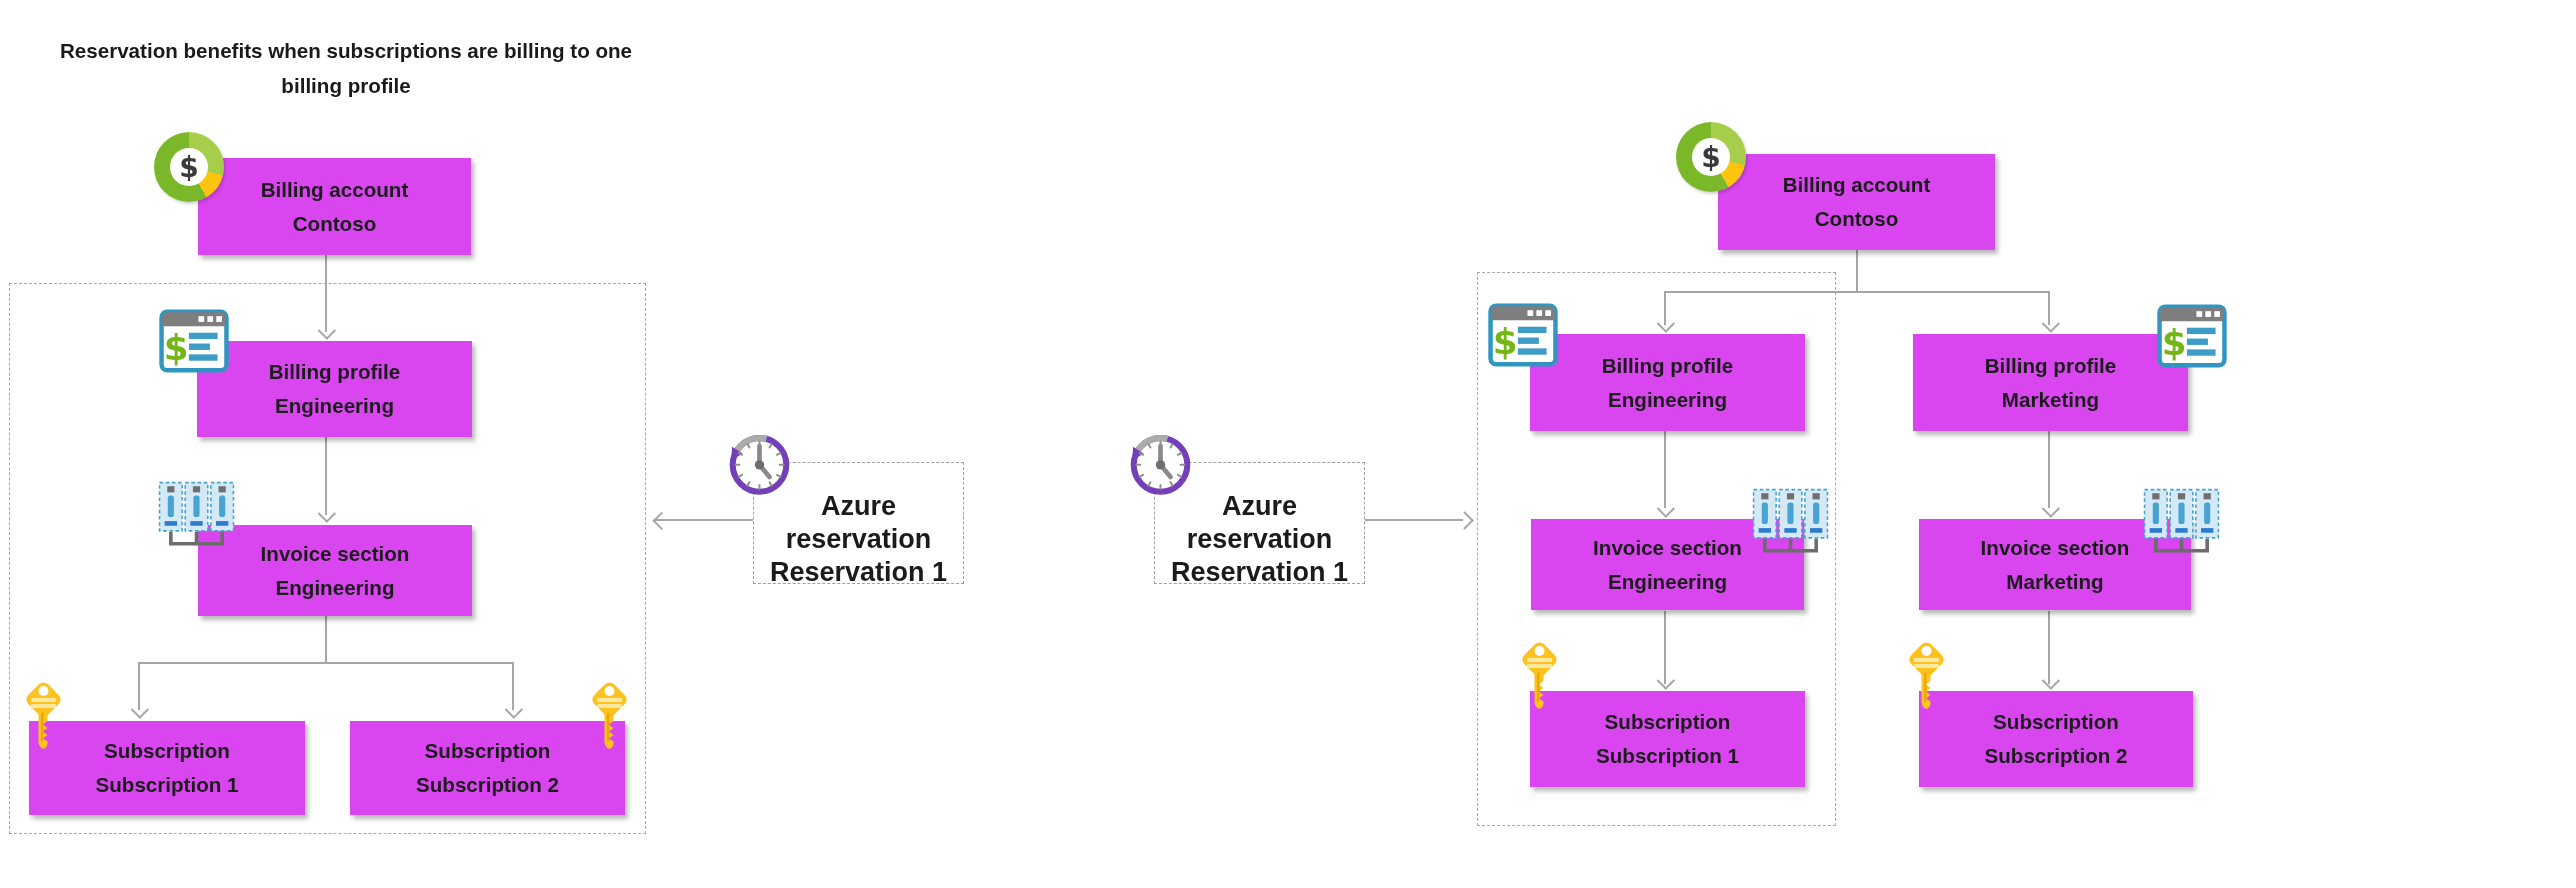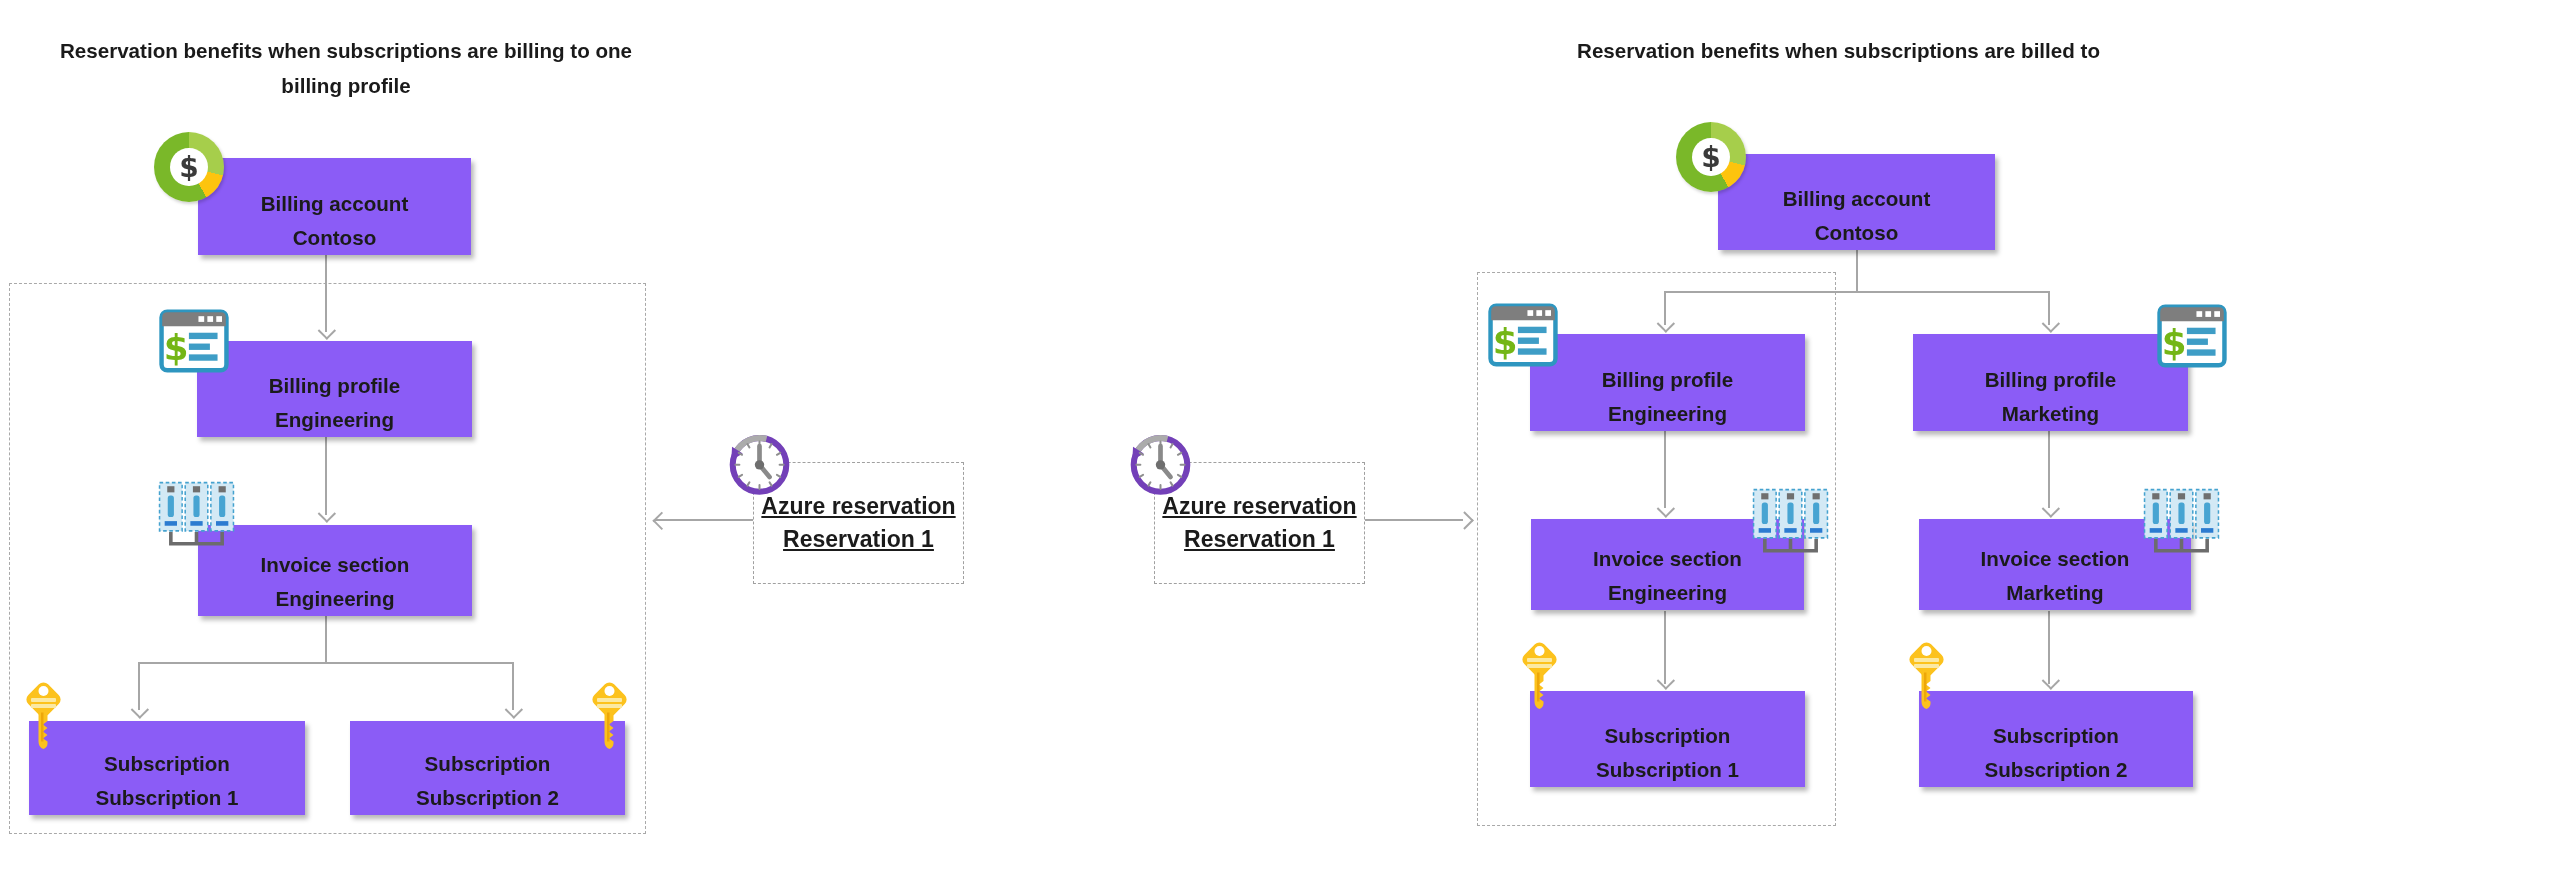--- a/index.html
+++ b/index.html
@@ -1,24 +1,24 @@
 <!DOCTYPE html>
 <html style="font-size:8.2px"><head>
 <meta charset="utf-8">
 <style>
   html,body{margin:0;padding:0;background:#fff;}
   .canvas{position:relative;width:2592px;height:888px;background:#ffffff;overflow:hidden;
           font-family:"Liberation Sans",sans-serif;color:#1b1b1b;}
   .title{position:absolute;text-align:center;font-size:20.6px;line-height:35px;font-weight:600;color:#1a1a1a;}
-  .node{position:absolute;background:#8b5cf6;box-shadow:3.1px 3.6px 4.6px rgba(0,0,0,.28);
-        display:flex;flex-direction:column;justify-content:flex-end;text-align:center;
+  .node{position:absolute;background:#d946ef;box-shadow:3.1px 3.6px 4.6px rgba(0,0,0,.28);
+        display:flex;flex-direction:column;justify-content:center;text-align:center;
         font-size:20.6px;line-height:34px;font-weight:600;}
   .dashed-container{position:absolute;border:1.5px dashed #a9a9a9;}
   .res-box{position:absolute;border:1.5px dashed #a0a0a0;text-align:center;
-           font-size:23px;line-height:33px;font-weight:600;padding-top:27px;box-sizing:border-box;text-decoration:underline;}
+           font-size:27px;line-height:33px;font-weight:600;padding-top:27px;box-sizing:border-box;}
   .conn{position:absolute;background:#a6a6a6;}
   .chev{position:absolute;width:11.3px;height:11.3px;border-top:2.1px solid #a6a6a6;border-right:2.1px solid #a6a6a6;}
   .chev.down{transform:rotate(135deg);}
   .chev.left{transform:rotate(225deg);}
   .chev.right{transform:rotate(45deg);}
   .donut{position:absolute;width:70px;height:70px;border-radius:50%;
          background:conic-gradient(#a6ce4b 0deg 104deg,#fdc40e 104deg 150deg,#7ab829 150deg 360deg);
          box-shadow:1.5px 2.1px 3.1px rgba(0,0,0,.18);}
   .donut::before{content:"";position:absolute;inset:23%;background:#fff;border-radius:50%;}
   .donut .dollar{position:absolute;inset:0;display:flex;align-items:center;justify-content:center;
@@ -173,21 +173,20 @@
     </div>
     <div class="conn" style="left:1365px;top:519px;width:98px;height:1.5px;"></div>
     <div class="chev right" style="left:1458px;top:514px;"></div>
     <svg class="icon" style="left:1127px;top:430px;" width="67" height="67" viewBox="0 0 130 130">
         <use href="#ic-clock"></use>
       </svg>
   </section>
 
   <section>
     <div class="title" style="left:1478px;top:33px;width:721px;">
-      <div>Reservation benefits when subscriptions are billed to</div>
     </div>
 
     <div class="dashed-container" style="left:1477px;top:272px;width:357px;height:552px;"></div>
 
     <div class="conn" style="left:1856px;top:250px;width:1.5px;height:42px;"></div>
     <div class="conn" style="left:1664px;top:291px;width:386px;height:1.5px;"></div>
     <div class="conn" style="left:1664px;top:291px;width:1.5px;height:34px;"></div>
     <div class="conn" style="left:2048px;top:291px;width:1.5px;height:34px;"></div>
     <div class="chev down" style="left:1659px;top:317px;"></div>
     <div class="chev down" style="left:2044px;top:317px;"></div>

